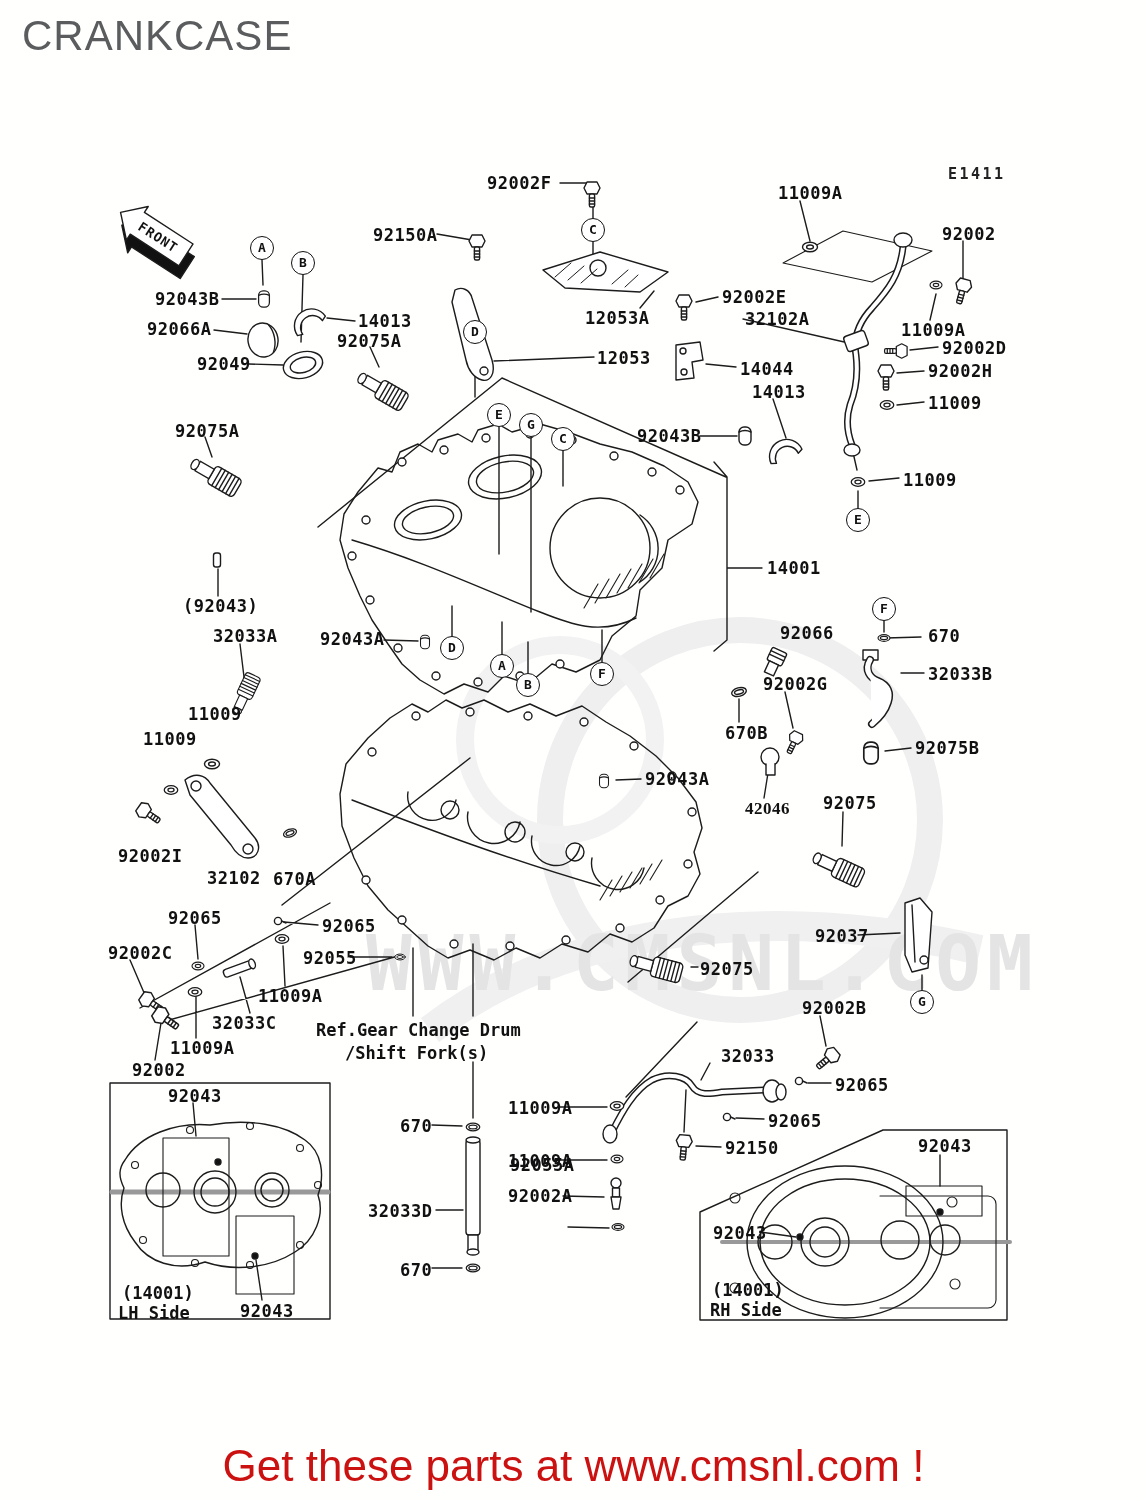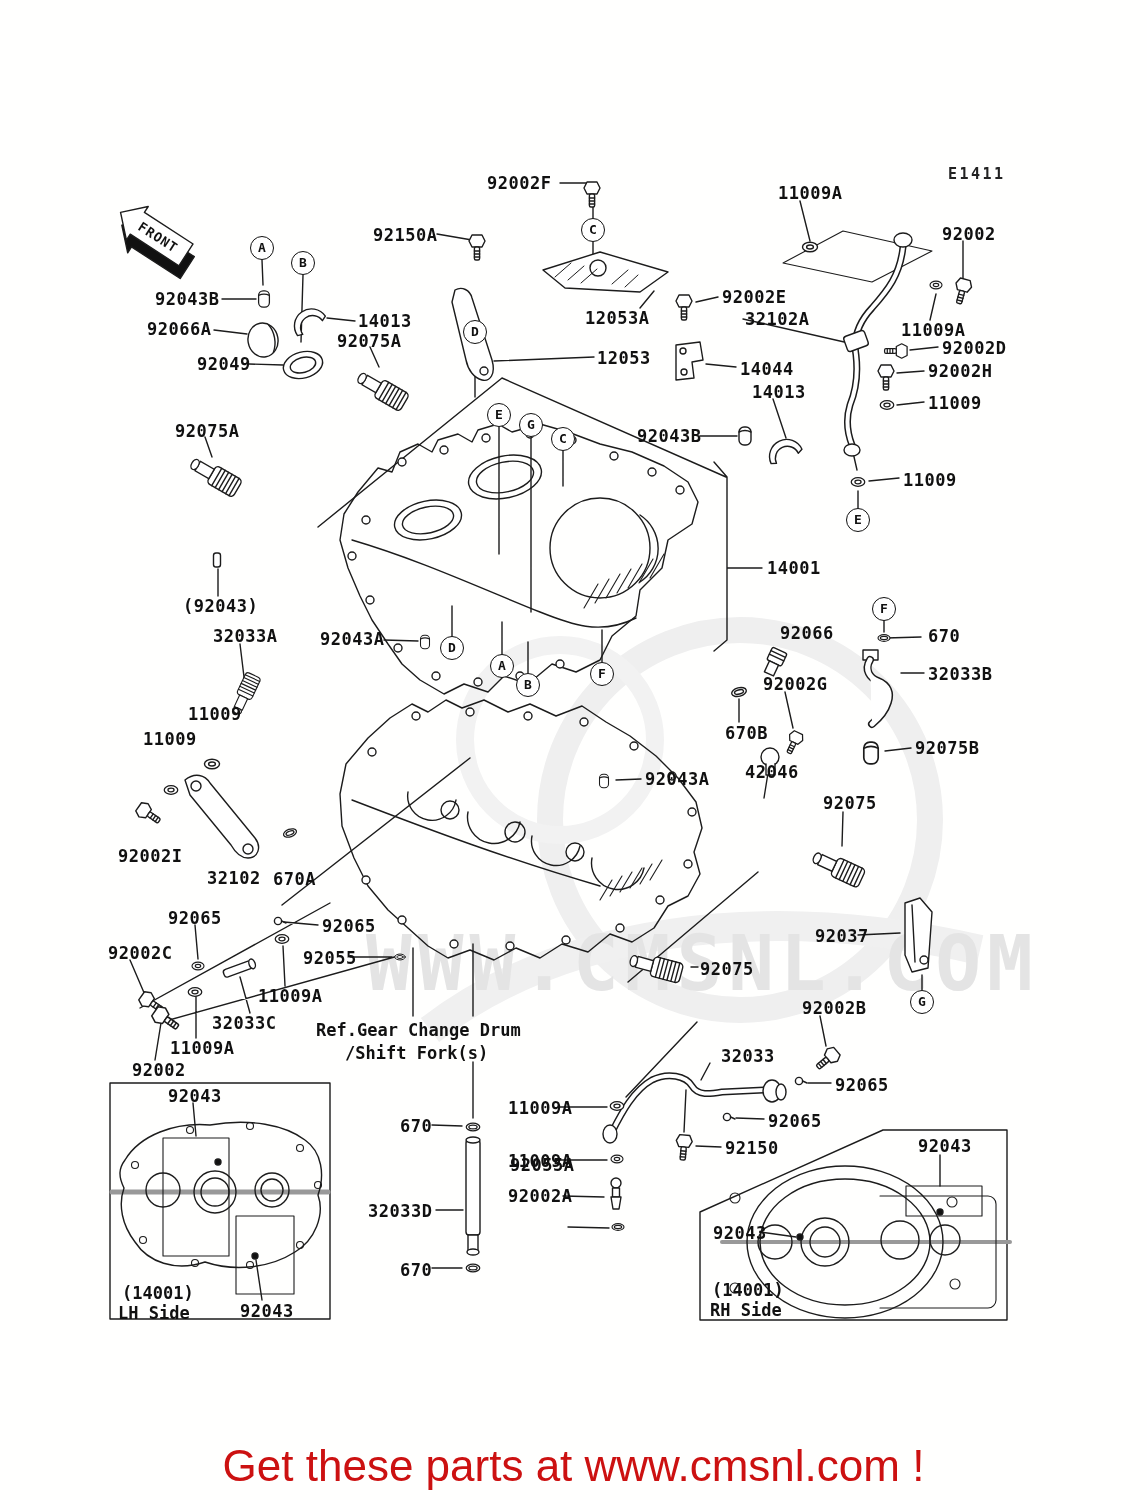--- a/index.html
+++ b/index.html
@@ -21,20 +21,21 @@
   .caption{position:absolute;font:bold 17px "DejaVu Sans Mono",monospace;color:#111;
            white-space:nowrap;z-index:2}
   #footer{position:absolute;left:0;right:0;top:1441px;text-align:center;
           font:400 44px "Liberation Sans",sans-serif;color:#cc1111;z-index:2}
 </style>
 </head>
 <body>
 
 <div id="canvas">
 
+  <div id="title">CRANKCASE</div>
   <div id="diagcode">E1411</div>
 
   <svg id="linework" width="1147" height="1500" viewBox="0 0 1147 1500">
     <defs>
       <g id="i-bolt">
           <path d="M-9,-5 L-3,-8 L3,-5 L3,5 L-3,8 L-9,5 Z"></path>
           <rect x="3" y="-2.6" width="13" height="5.2" rx="1.5"></rect>
           <line x1="7" y1="-2.6" x2="7" y2="2.6"></line>
           <line x1="10" y1="-2.6" x2="10" y2="2.6"></line>
           <line x1="13" y1="-2.6" x2="13" y2="2.6"></line>
@@ -409,21 +410,21 @@
       <div class="plabel" style="left: 118px; top: 848px;">92002I</div>
       <div class="plabel" style="left: 207px; top: 870px;">32102</div>
       <div class="plabel" style="left: 273px; top: 871px; text-align: right;">670A</div>
       <div class="plabel" style="left: 767px; top: 560px;">14001</div>
       <div class="plabel" style="left: 748px; top: 625px; margin-left: 32px;">92066</div>
       <div class="plabel" style="left: 928px; top: 628px;">670</div>
       <div class="plabel" style="left: 928px; top: 666px;">32033B</div>
       <div class="plabel" style="left: 763px; top: 676px;">92002G</div>
       <div class="plabel" style="left: 725px; top: 725px;">670B</div>
       <div class="plabel" style="left: 915px; top: 740px;">92075B</div>
-      <div class="plabel" style="left: 745px; top: 764px;">42046</div>
+      <div class="plabel" style="left: 745px; top: 800px; font-family: Liberation Serif, serif;">42046</div>
       <div class="plabel" style="left: 823px; top: 795px;">92075</div>
       <div class="plabel" style="left: 645px; top: 771px;">92043A</div>
       <div class="plabel" style="left: 700px; top: 961px;">92075</div>
       <div class="plabel" style="left: 815px; top: 928px;">92037</div>
       <div class="plabel" style="left: 802px; top: 1000px; text-align: center;">92002B</div>
       <div class="plabel" style="left: 835px; top: 1077px;">92065</div>
       <div class="plabel" style="left: 168px; top: 910px;">92065</div>
       <div class="plabel" style="left: 322px; top: 918px;">92065</div>
       <div class="plabel" style="left: 303px; top: 950px;">92055</div>
       <div class="plabel" style="left: 108px; top: 945px;">92002C</div>

